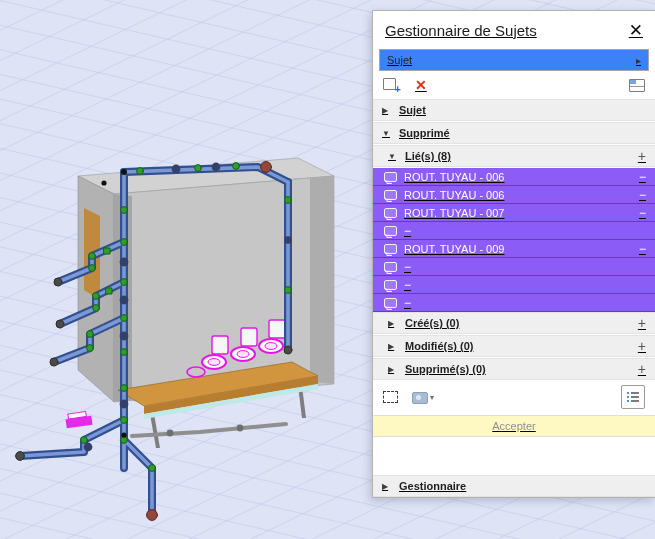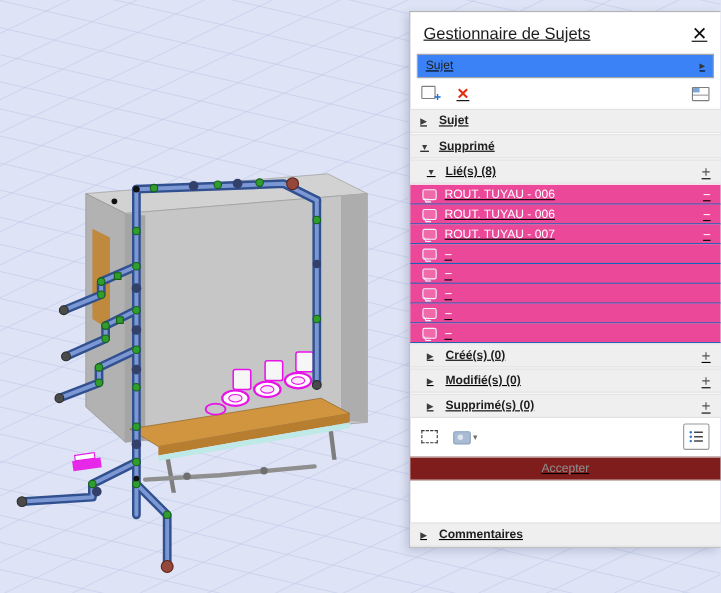--- a/index.html
+++ b/index.html
@@ -43,40 +43,40 @@
     border-top:1px solid #e2e2e2;border-bottom:1px solid #e2e2e2;
     display:flex;align-items:center;padding:0 9px;gap:8px;
     font-size:11px;font-weight:bold;color:#1e1e1e;margin-bottom:1px;cursor:pointer;
   }
   .section .tri{font-size:8px;color:#3c3c3c;width:9px;flex:none;font-weight:normal;}
   .section.sub{padding-left:15px;}
   .section .plus{margin-left:auto;font-size:14px;font-weight:normal;color:#555;line-height:1;cursor:pointer;}
 
   .rows{flex:none;display:flex;flex-direction:column;}
   .row{
-    height:17px;background:#ec4899;border-bottom:1px solid #1265bb;
+    height:17px;background:#8b5cf6;border-bottom:1px solid #1265bb;
     display:flex;align-items:center;padding:0 9px 0 11px;gap:7px;
     color:#fff;font-size:11px;cursor:pointer;
   }
   .row-label{flex:1;white-space:nowrap;overflow:hidden;}
   .row-minus{font-size:12px;line-height:1;cursor:pointer;}
   .tag-icon{position:relative;width:11px;height:8px;border:1px solid #eef4ff;border-radius:2px;background:rgba(255,255,255,.18);flex:none;}
   .tag-icon::after{content:"";position:absolute;left:1px;bottom:-3px;width:4px;height:3px;background:rgba(255,255,255,.18);border-left:1px solid #eef4ff;border-bottom:1px solid #eef4ff;transform:skewX(30deg);}
 
   .bottom-toolbar{flex:none;height:32px;display:flex;align-items:center;padding:0 10px;gap:14px;}
   .marquee-icon{width:13px;height:10px;border:1px dashed #3a3a3a;cursor:pointer;}
   .capture-icon{position:relative;width:22px;height:12px;cursor:pointer;}
   .capture-icon .cam{position:absolute;left:0;top:1px;width:14px;height:10px;background:#a9bcd4;border:1px solid #8aa0bd;border-radius:2px;}
   .capture-icon .lens{position:absolute;left:4px;top:4px;width:5px;height:5px;border-radius:50%;background:#dde7f2;}
   .capture-icon .caret{position:absolute;right:0;top:2px;font-size:8px;color:#6f6f6f;}
   .list-btn{margin-left:auto;width:22px;height:22px;border:1px solid #9a9a9a;border-radius:2px;background:#fdfdfd;display:flex;align-items:center;justify-content:center;cursor:pointer;}
 
   .accept{
     flex:none;height:20px;border-top:1px solid #dddddd;border-bottom:1px solid #dddddd;
-    background:#7f1d1d;color:#8f8f8f;font-size:11px;
+    background:#fef9c3;color:#8f8f8f;font-size:11px;
     display:flex;align-items:center;justify-content:center;margin-top:2px;cursor:default;
   }
   .spacer{flex:1;}
   .section.last{margin-bottom:0;margin-top:3px;}
 </style>
 </head>
 <body>
 
 <svg id="viewport" width="655" height="539" viewBox="0 0 655 539">
   <defs>
@@ -277,20 +277,21 @@
       <span class="tag-icon"></span>
       <span class="row-label">ROUT. TUYAU - 007</span>
       <span class="row-minus">−</span>
     </div>
     <div class="row">
       <span class="tag-icon"></span>
       <span class="row-minus">−</span>
     </div>
     <div class="row">
       <span class="tag-icon"></span>
+      <span class="row-label">ROUT. TUYAU - 009</span>
       <span class="row-minus">−</span>
     </div>
     <div class="row">
       <span class="tag-icon"></span>
       <span class="row-minus">−</span>
     </div>
     <div class="row">
       <span class="tag-icon"></span>
       <span class="row-minus">−</span>
     </div>
@@ -336,16 +337,16 @@
       </svg>
     </span>
   </div>
 
   <div class="accept">Accepter</div>
 
   <div class="spacer"></div>
 
   <div class="section last">
     <span class="tri">▶</span>
-    <span>Commentaires</span>
+    <span>Gestionnaire</span>
   </div>
 
 </div>
 
 </body></html>

